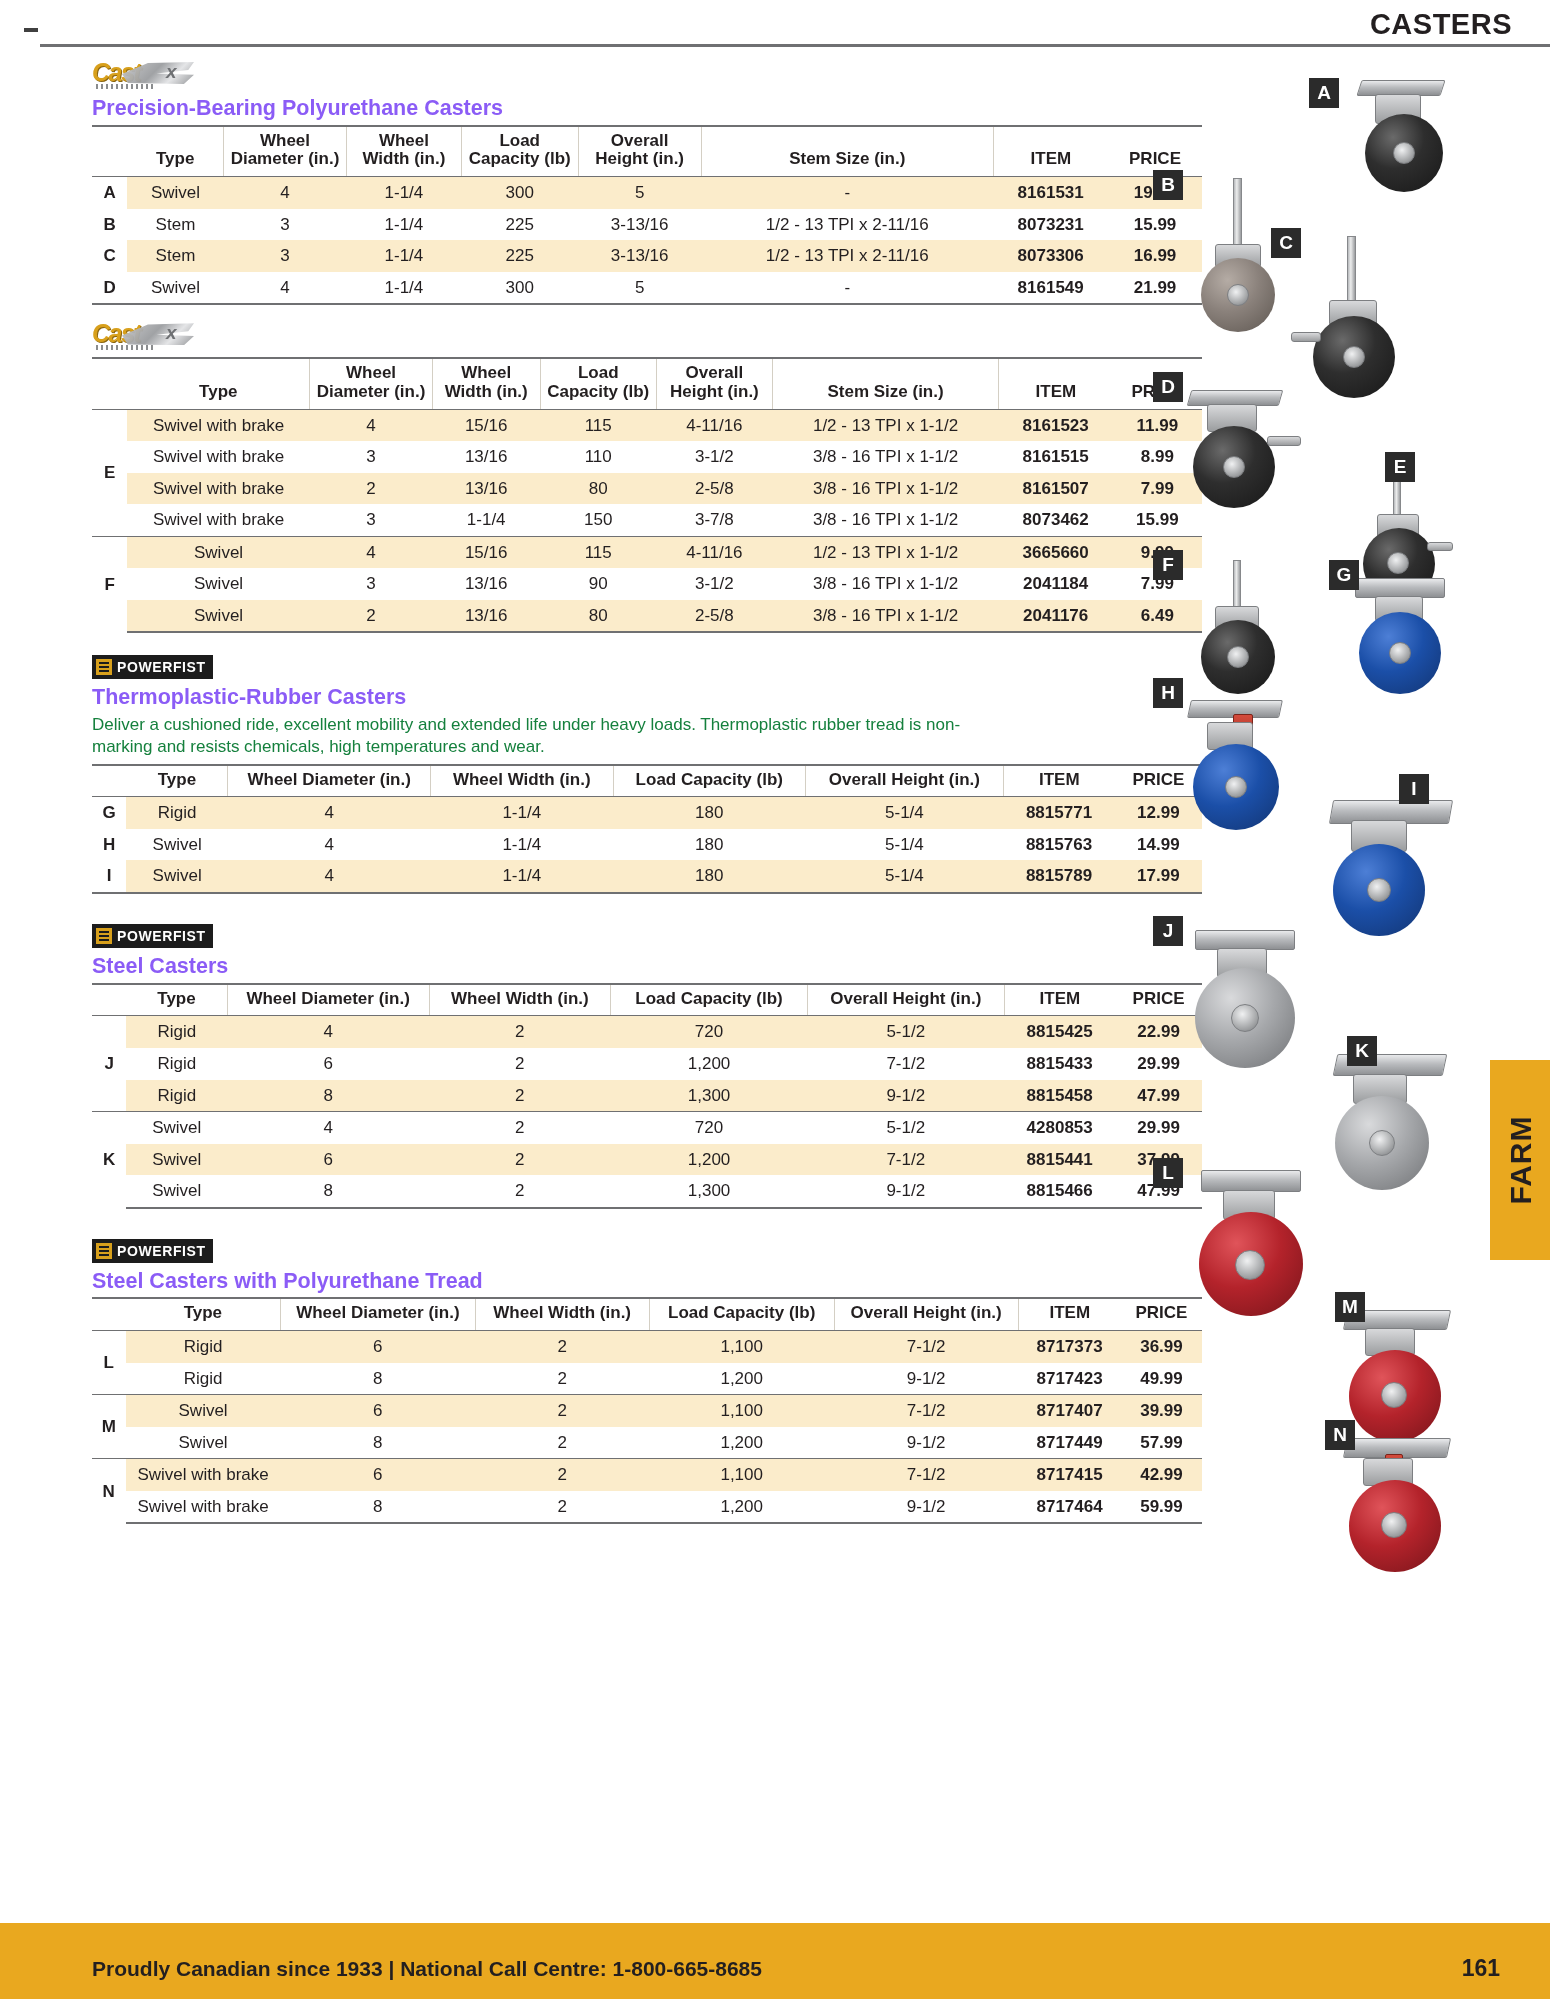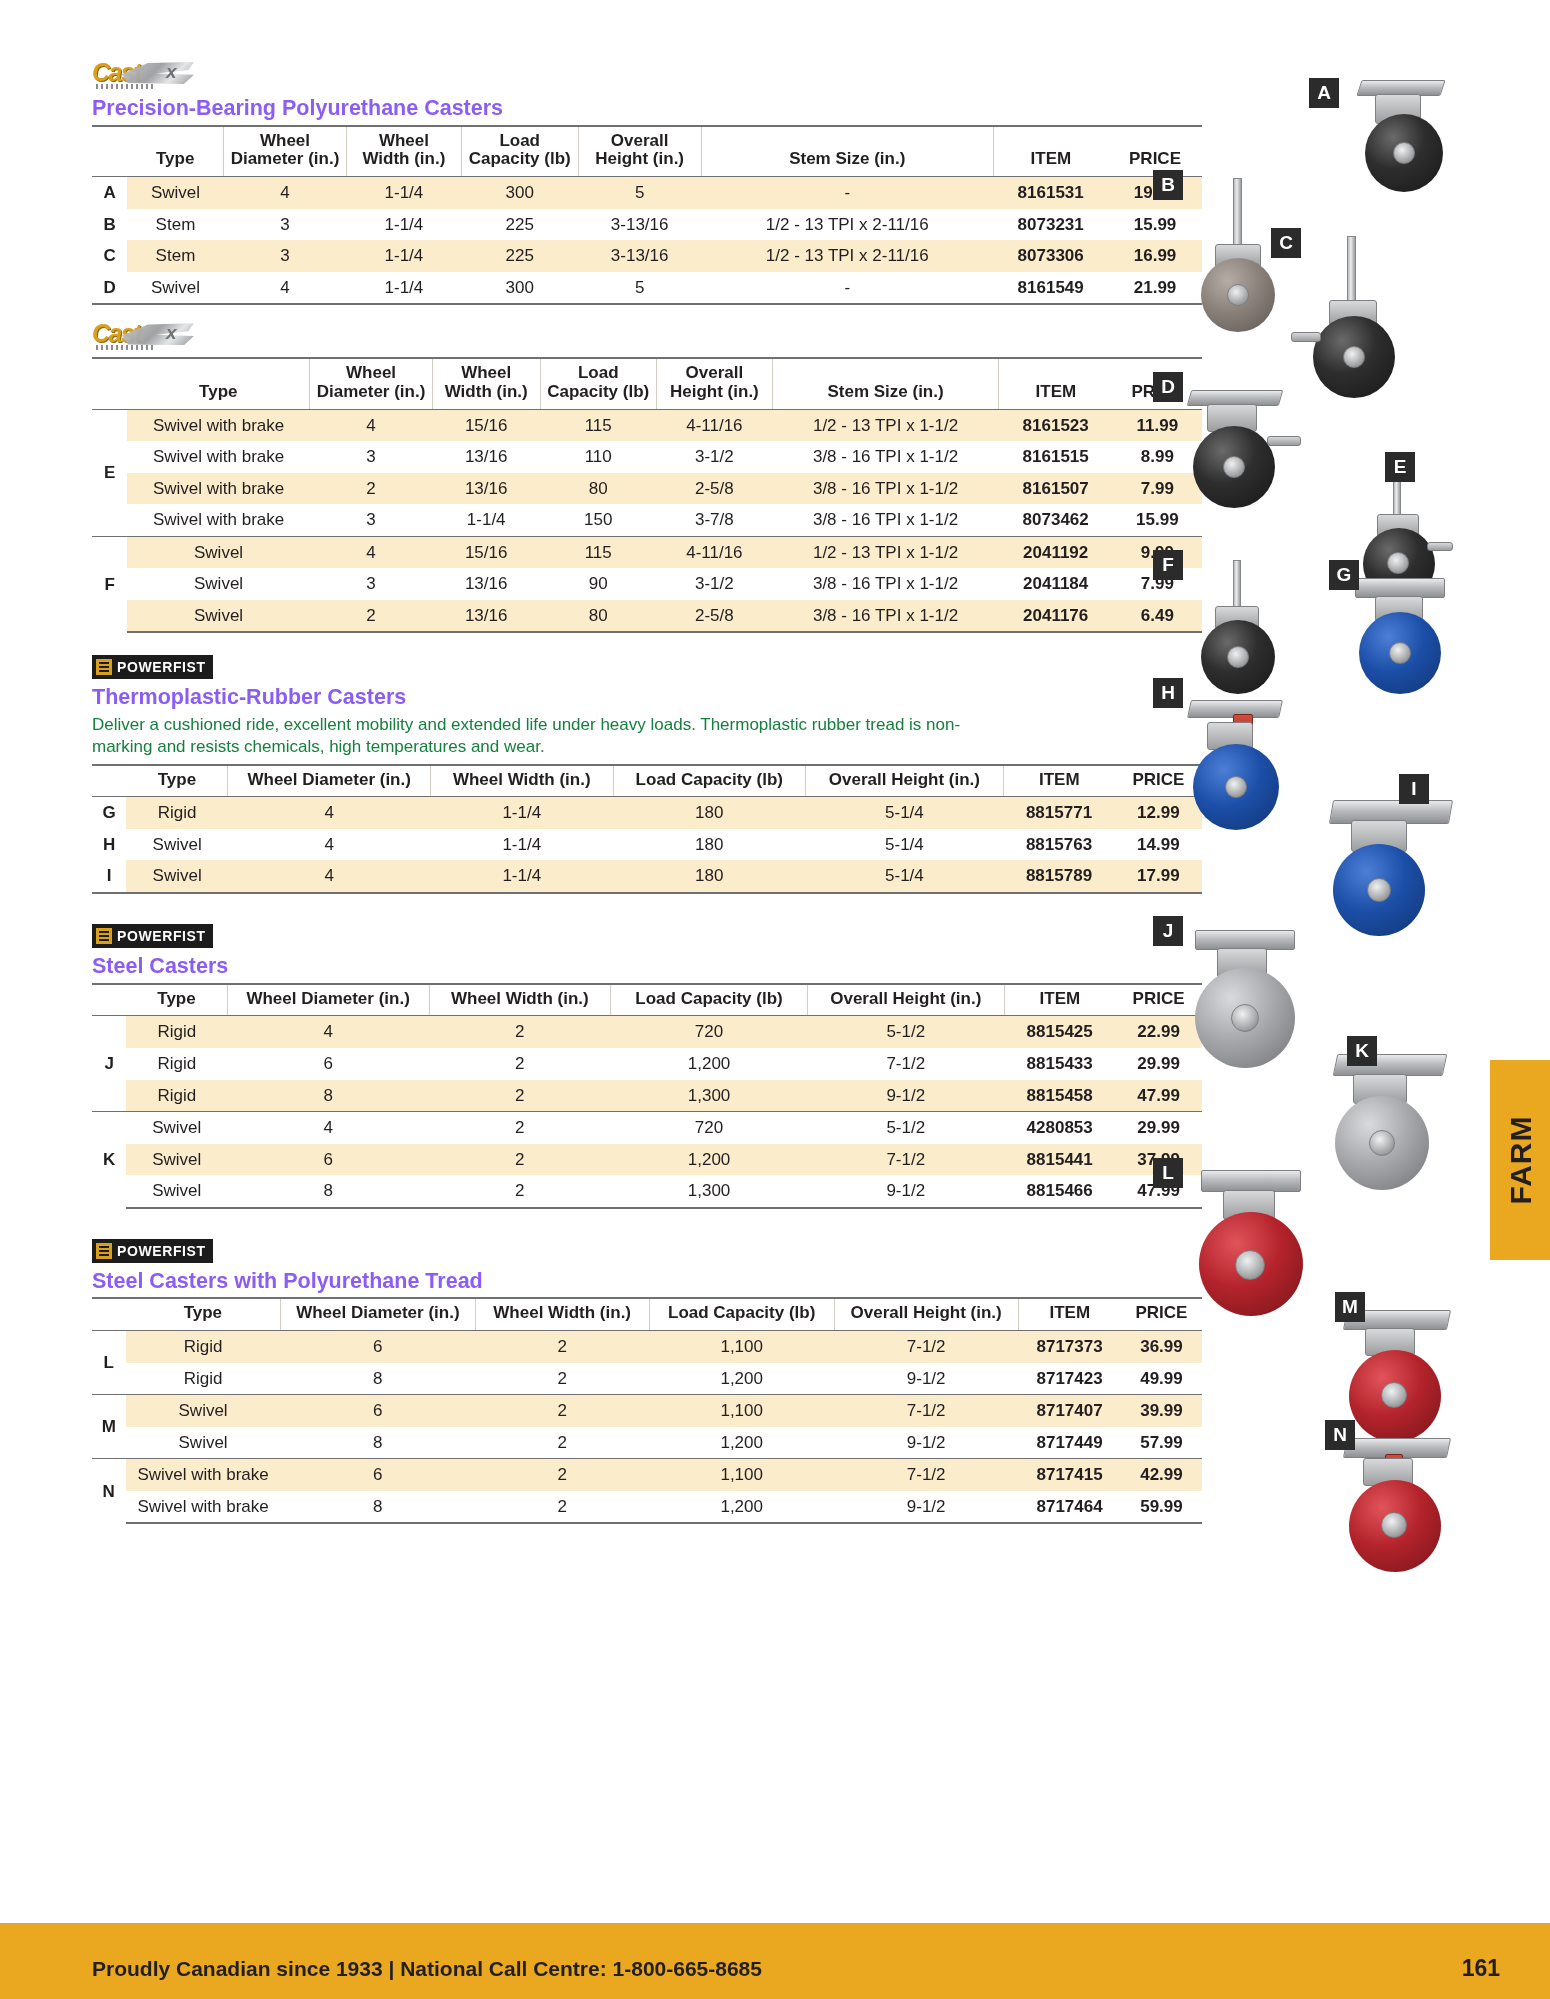--- a/index.html
+++ b/index.html
@@ -268,20 +268,25 @@
     font-size: 23px;
     font-weight: bold;
     color: #231f20;
   }
 </style>
 </head>
 <body>
 
 <div class="page">
 
+  <div class="page-header">
+    <div class="corner-mark"></div>
+    <div class="header-rule"></div>
+    <div class="header-title">CASTERS</div>
+  </div>
 
   <div class="content">
 
     <div>
       <div class="brand-castfx">
         <span class="cf-word">Cast</span>
         <span class="cf-swoosh"></span>
         <span class="cf-x">x</span>
         <span class="cf-teeth"></span>
       </div>
@@ -421,21 +426,21 @@
             <td class="price">15.99</td>
           </tr>
           <tr class="shade">
             <td class="letter groupsep" rowspan="3" style="vertical-align:middle">F</td>
             <td class="groupsep">Swivel</td>
             <td class="groupsep">4</td>
             <td class="groupsep">15/16</td>
             <td class="groupsep">115</td>
             <td class="groupsep">4-11/16</td>
             <td class="groupsep">1/2 - 13 TPI x 1-1/2</td>
-            <td class="item groupsep">2041192</td>
+            <td class="item groupsep">3665660</td>
             <td class="price groupsep">9.99</td>
           </tr>
           <tr>
             <td>Swivel</td>
             <td>3</td>
             <td>13/16</td>
             <td>90</td>
             <td>3-1/2</td>
             <td>3/8 - 16 TPI x 1-1/2</td>
             <td class="item">2041184</td>

